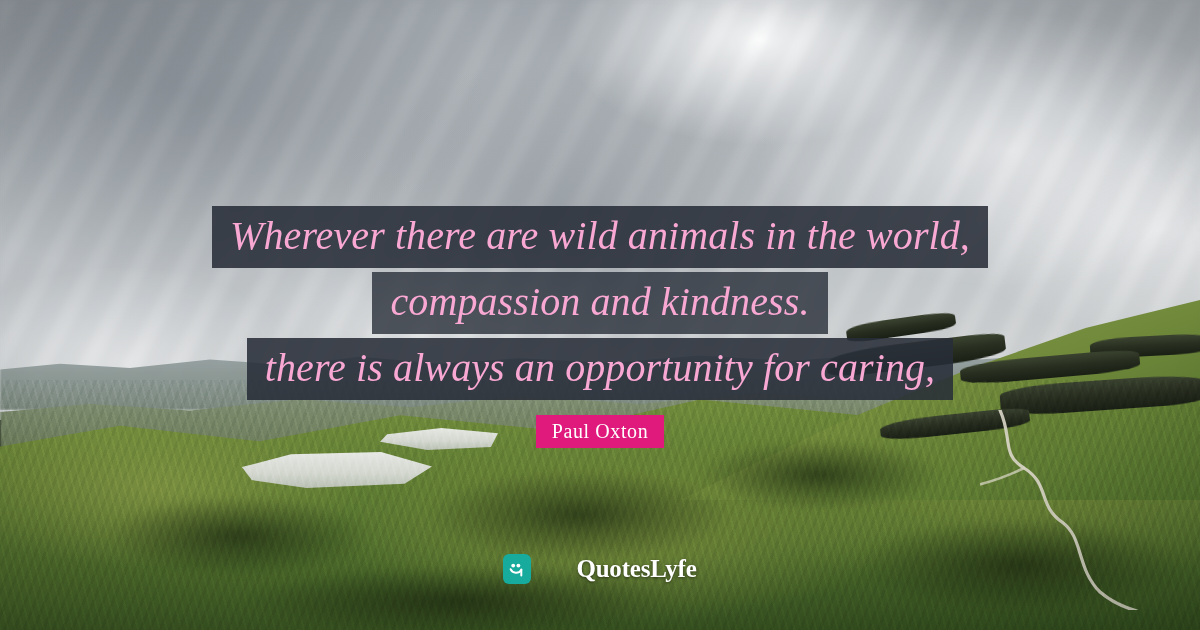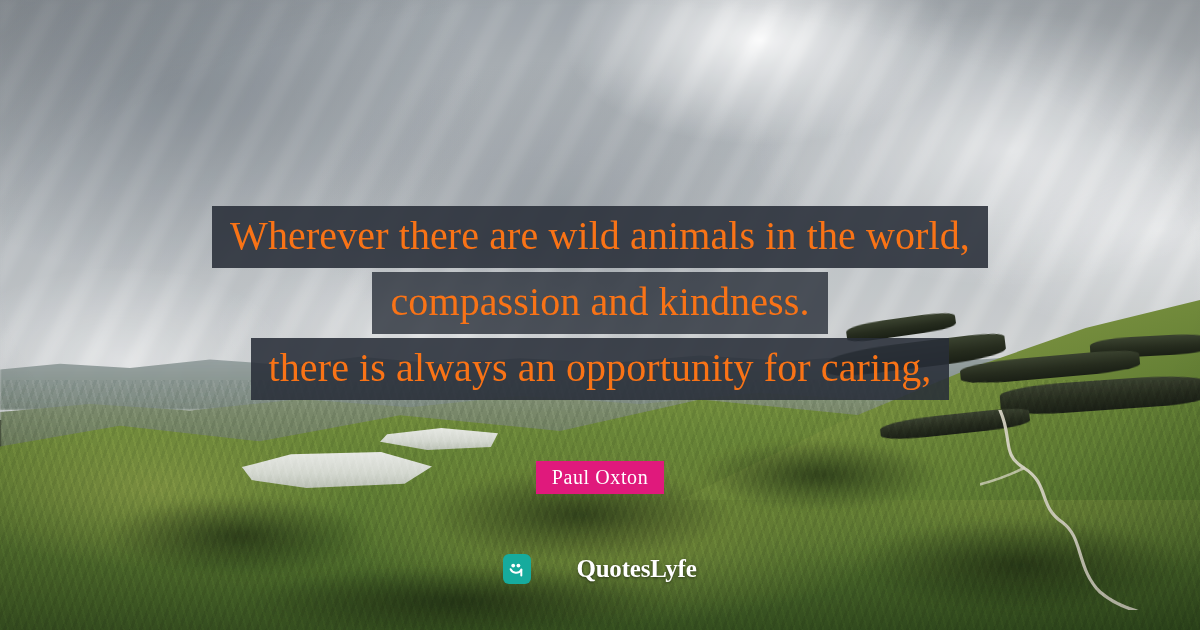--- a/index.html
+++ b/index.html
@@ -131,44 +131,44 @@
   }
 
   
   .quote-wrap {
     position: absolute; left: 0; top: 206px; width: 1200px;
     display: flex; flex-direction: column; align-items: center; gap: 4px;
   }
   .qline {
     display: inline-block;
     background: rgba(40,46,56,.88);
-    color: #f97316;
+    color: #f9a8d4;
     font-size: 40px;
     line-height: 56px;
     letter-spacing: .1px;
     padding: 2px 18px 4px 18px;
     white-space: nowrap;
     text-rendering: optimizeLegibility;
+    font-style: italic;
   }
   .qline.l3 { background: rgba(40,46,56,.80); }
 
   
   .author-wrap {
     position: absolute; left: 0; top: 415px; width: 1200px;
     display: flex; justify-content: center;
   }
   .author {
     background: #e0197c;
     color: #ffffff;
     font-size: 20px;
     line-height: 26px;
     padding: 3px 16px 4px 16px;
     letter-spacing: .6px;
     white-space: nowrap;
-    margin-top: 46px;
   }
 
   
   .brand-wrap {
     position: absolute; left: 0; top: 554px; width: 1200px;
     display: flex; justify-content: center; align-items: center; gap: 9px;
   }
   .brand-mark {
     width: 28px; height: 30px;
     background: #16ab9d;

